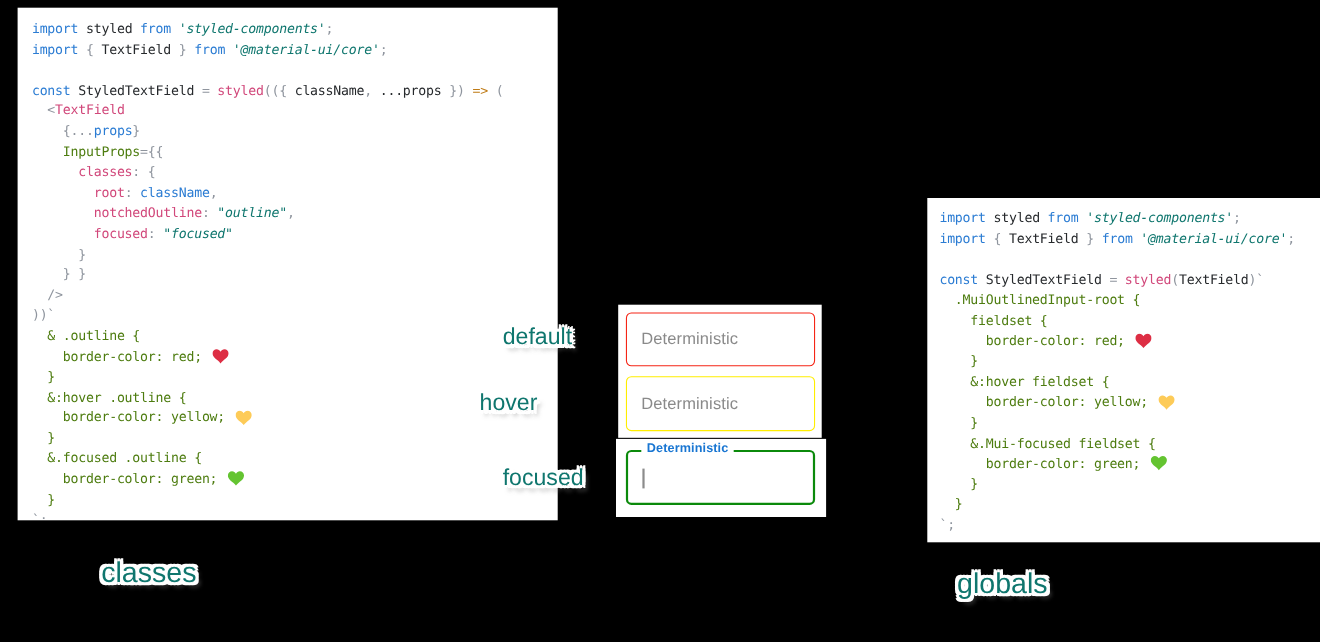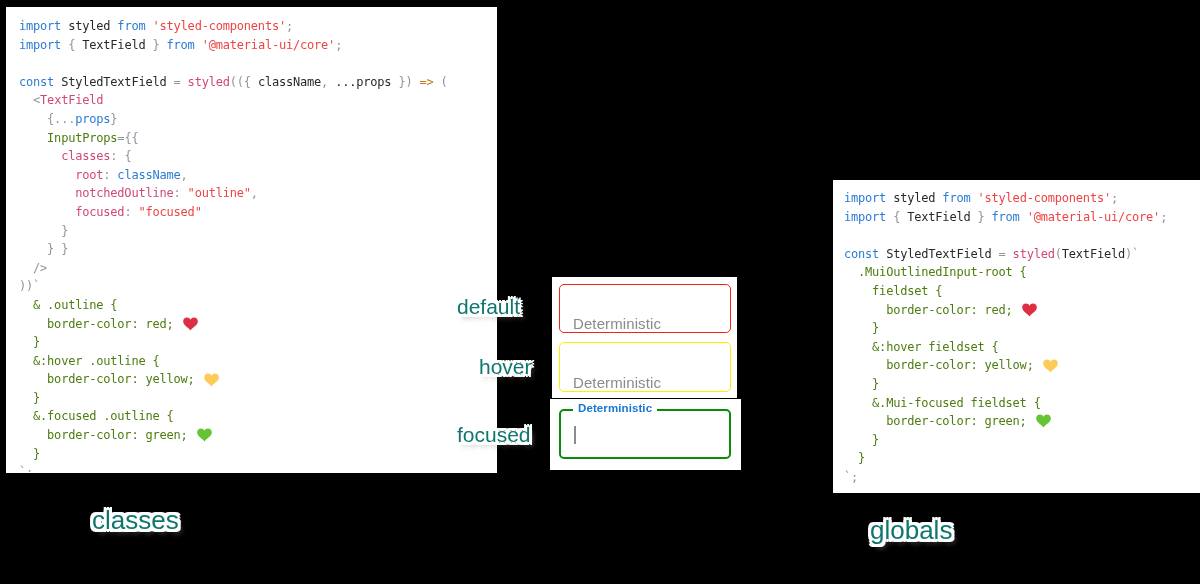--- a/index.html
+++ b/index.html
@@ -1,56 +1,56 @@
 <!DOCTYPE html>
 <html><head>
 <meta charset="utf-8">
 <style>
   html,body{margin:0;padding:0;background:#000;}
   .scene{position:relative;width:1200px;height:584px;background:#000;overflow:hidden;
          font-family:"Liberation Sans",sans-serif;}
-  .panel{position:absolute;background:#fff;}
+  .panel{position:absolute;background:#fff;margin-left:10px;}
   .code-panel{overflow:hidden;}
   .code{font-family:"DejaVu Sans Mono","Liberation Mono",monospace;font-size:12px;
         line-height:18.6px;letter-spacing:-0.2px;white-space:pre;color:#26292c;}
   .code-line{height:18.6px;display:flex;align-items:center;white-space:pre;}
   .tk-kw{color:#2b7cd3;}
   .tk-pk{color:#d1477a;}
-  .tk-st{color:#ef4444;}
+  .tk-st{color:#0f766e;font-style:italic;}
   .tk-gn{color:#4d7c0f;}
   .tk-pl{color:#26292c;}
   .tk-gy{color:#8f959e;}
   .tk-ar{color:#bf7b16;}
   .heart{width:15px;height:14px;margin-left:2px;flex:0 0 auto;}
 
   #left-panel{left:6px;top:7px;width:491px;height:466px;padding:10px 0 0 13px;box-sizing:border-box;}
   #right-panel{left:833px;top:180px;width:367px;height:313px;padding:9px 0 0 11px;box-sizing:border-box;}
 
   #demo-top{left:552px;top:277px;width:185px;height:121px;}
   #demo-bottom{left:550px;top:399px;width:191px;height:71px;}
 
   .tf{position:absolute;border-radius:5px;border:1.5px solid #000;background:#fff;
-      display:flex;align-items:flex-end;box-sizing:border-box;}
+      display:flex;align-items:center;box-sizing:border-box;}
   #tf-default{left:7px;top:7px;width:172px;height:49px;}
   #tf-hover{left:7px;top:65px;width:172px;height:50px;}
   #tf-focused{left:9px;top:10px;width:172px;height:50px;border-width:2px;}
   .ph{padding-left:13px;font-size:15px;color:#8a8a8a;letter-spacing:0.1px;}
   .notch-label{position:absolute;top:-9px;left:12px;background:#fff;padding:0 5px;
                font-size:11.5px;font-weight:bold;letter-spacing:0.1px;}
   .caret{position:absolute;left:13px;top:15px;width:2px;height:18px;background:#8c8c8c;}
 
   .big-label{position:absolute;font-weight:normal;color:#0f766e;white-space:nowrap;
     text-shadow:
       -3px -3px 0 #fff, 0 -3px 0 #fff, 3px -3px 0 #fff,
       -3px  0   0 #fff, 3px  0   0 #fff,
       -3px  3px 0 #fff, 0  3px 0 #fff, 3px 3px 0 #fff,
       -2px -2px 0 #fff, 2px -2px 0 #fff, -2px 2px 0 #fff, 2px 2px 0 #fff,
        4px 5px 4px rgba(130,130,130,0.6);}
   #lbl-default{left:457px;top:295px;font-size:21px;}
-  #lbl-hover{left:479px;top:355px;font-size:21px;}
+  #lbl-hover{left:436px;top:355px;font-size:21px;}
   #lbl-focused{left:457px;top:423px;font-size:21px;}
   #lbl-classes{left:92px;top:505px;font-size:26px;}
   #lbl-globals{left:870px;top:515px;font-size:26px;}
 </style>
 </head>
 <body>
 
 <div class="scene">
 
   <section class="panel code-panel" id="left-panel">

